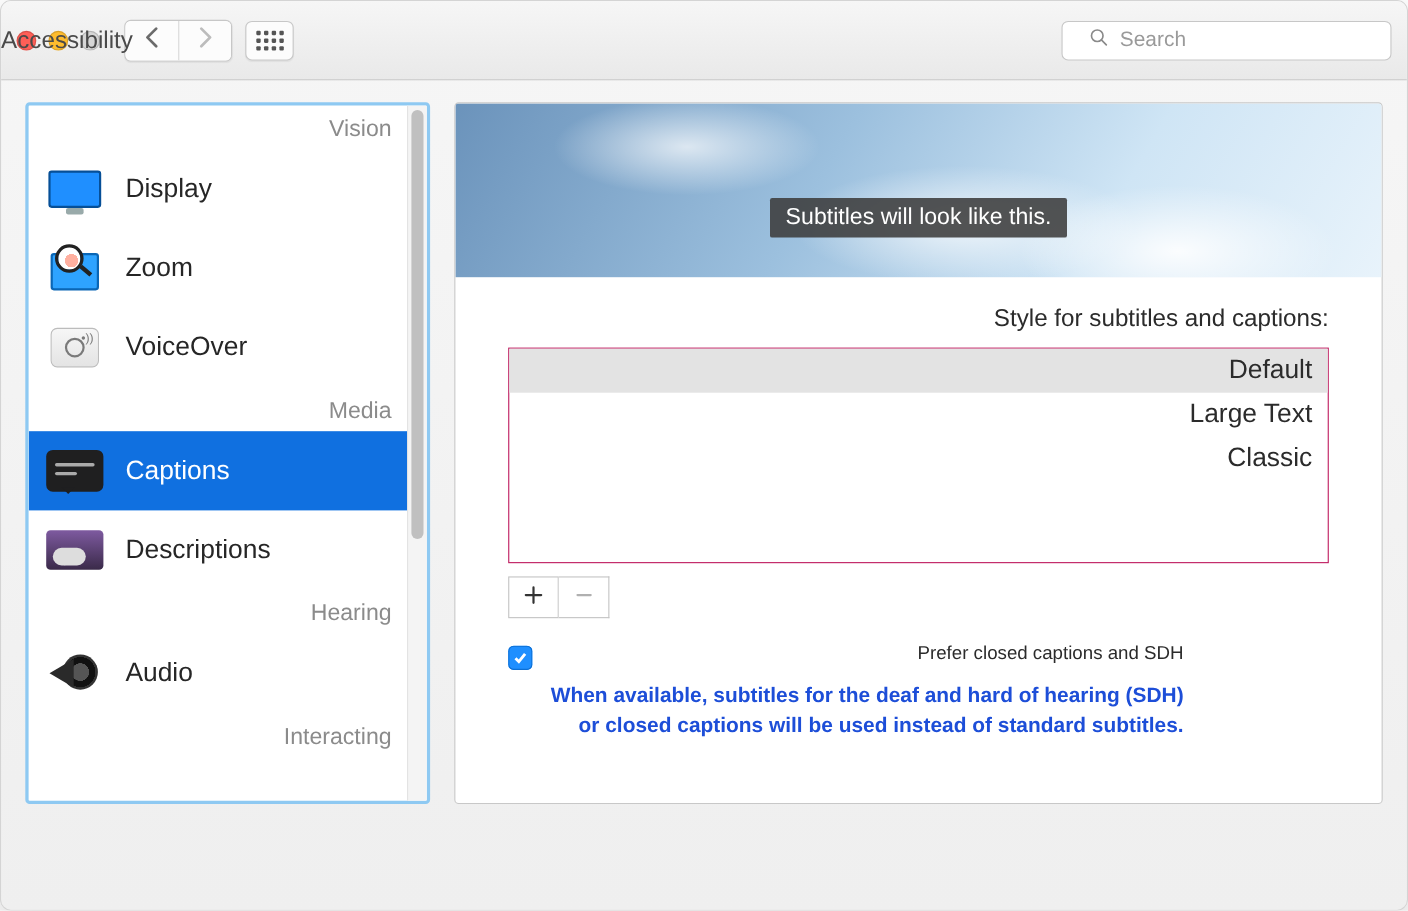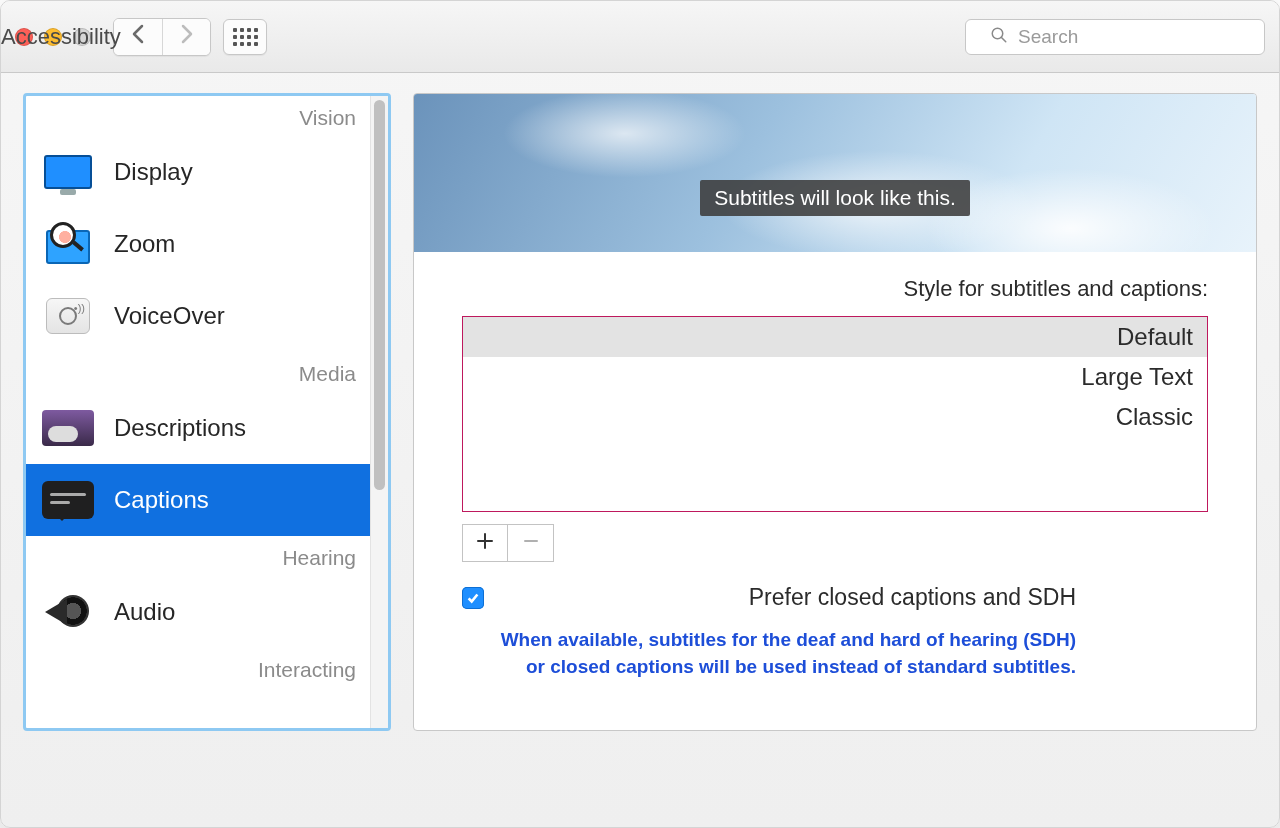--- a/index.html
+++ b/index.html
@@ -180,21 +180,21 @@
   }
   .addremove button + button { border-left:none; color:#b6b6b6; }
   .prefrow { display:flex; align-items:flex-start; gap:12px; margin-top:22px; }
   .chk {
     width:22px;height:22px;border-radius:5px;background:#1f8fff;
     display:flex;align-items:center;justify-content:center;flex-shrink:0;
     box-shadow: inset 0 0 0 1px #0d6fd4;
     margin-top:3px;
   }
   .chk svg{width:14px;height:14px;fill:none;stroke:#fff;stroke-width:3;}
-  .prefer-text .main-t{font-size:23px;}
+  .prefer-text .main-t{font-size:17px;}
   .prefer-text .sub-t{font-size:19px;color:#1d4ed8;margin-top:16px;max-width:580px;line-height:1.4;font-weight:bold;}
 
   
   .footer {
     height: 72px;
     display:flex; align-items:center; padding: 0 26px; gap:14px;
     font-size:22px; color:#2c2c2c;
   }
   .help {
     margin-left:auto; width:32px;height:32px;border-radius:50%;
@@ -283,35 +283,35 @@
           <div class="icon-box">
               <div class="ic-voiceover">
                 <div class="man"></div>
                 <div class="snd">•))</div>
               </div>
             </div>
           <span>VoiceOver</span>
         </div>
 
         <div class="group-label">Media</div>
+        <div class="item selected">
+          <div class="icon-box">
+              <div class="ic-captions">
+                <div class="tail"></div>
+              </div>
+            </div>
+          <span>Captions</span>
+        </div>
         <div class="item">
           <div class="icon-box">
               <div class="ic-desc">
                 <div class="bubble"></div>
               </div>
             </div>
           <span>Descriptions</span>
-        </div>
-        <div class="item selected">
-          <div class="icon-box">
-              <div class="ic-captions">
-                <div class="tail"></div>
-              </div>
-            </div>
-          <span>Captions</span>
         </div>
 
         <div class="group-label">Hearing</div>
         <div class="item">
           <div class="icon-box">
               <div class="ic-audio">
                 <div class="ring"></div>
                 <div class="cone"></div>
               </div>
             </div>

